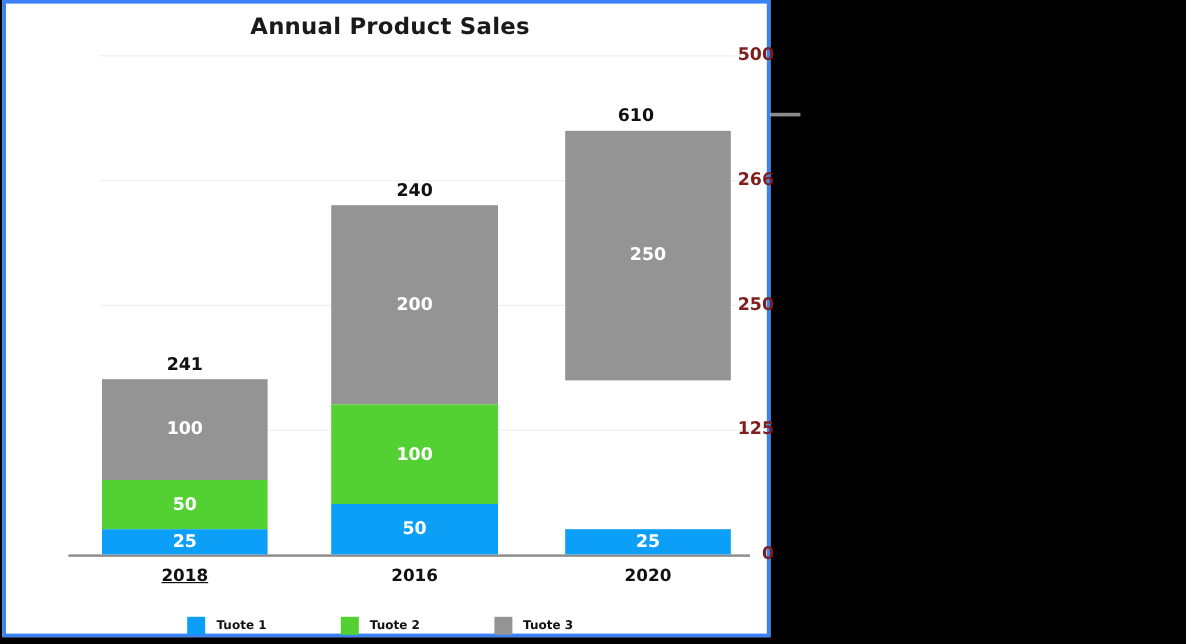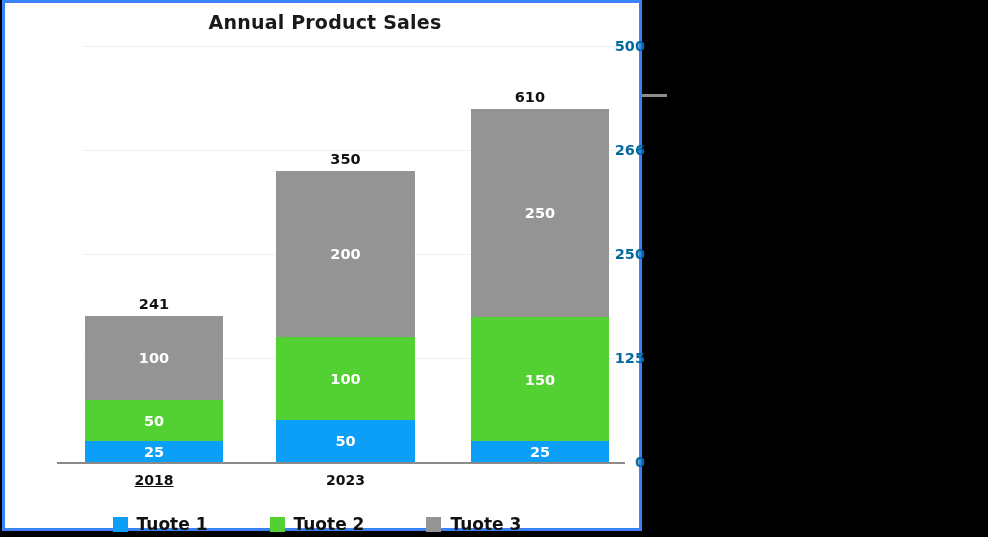--- a/index.html
+++ b/index.html
@@ -74,21 +74,21 @@
     background: #8a8a8a;
   }
 
   .ytick-label {
     position: absolute;
     right: 0;
     width: 52px;
     text-align: right;
     font-size: 14.5px;
     font-weight: bold;
-    color: #0369a1;
+    color: #7f1d1d;
     white-space: nowrap;
   }
 
   .xtick-label {
     position: absolute;
     text-align: center;
     font-size: 14px;
     font-weight: bold;
     color: #111111;
     white-space: nowrap;
@@ -151,21 +151,21 @@
     margin: 0 62px 0 0;
   }
   .legend-item:last-child { margin-right: 16px; }
   .legend-swatch {
     width: 15px;
     height: 15px;
     margin-right: 9px;
     flex: none;
   }
   .legend-label {
-    font-size: 17px;
+    font-size: 10px;
     font-weight: bold;
     color: #111111;
     white-space: nowrap;
   }
 </style>
 </head>
 <body>
 
 <div id="screen">
 
@@ -214,38 +214,36 @@
         </div>
 
         <div class="bar-segment" style="bottom:42px; height:83px; background:#53d133;">
           <div class="segment-value" style="top:35px;">100</div>
         </div>
 
         <div class="bar-segment" style="bottom:0px; height:42px; background:#0c9ff7;">
           <div class="segment-value" style="top:14px;">50</div>
         </div>
       </div>
-      <div class="bar-total" style="left:271px; width:139px; top:148px;">350</div>
-      <div class="xtick-label" style="left:271px; width:139px; top:469px;">2023</div>
+      <div class="bar-total" style="left:271px; width:139px; top:148px;">240</div>
+      <div class="xtick-label" style="left:271px; width:139px; top:469px;">2016</div>
 
       <div class="bar-group" style="left:466px; width:138px; height:353px; bottom:72px;">
 
         <div class="bar-segment" style="bottom:145px; height:208px; background:#949494;">
           <div class="segment-value" style="top:97px;">250</div>
         </div>
 
-        <div class="bar-segment" style="bottom:21px; height:124px; background:#53d133;">
-          <div class="segment-value" style="top:56px;">150</div>
-        </div>
 
         <div class="bar-segment" style="bottom:0px; height:21px; background:#0c9ff7;">
           <div class="segment-value" style="top:4px;">25</div>
         </div>
       </div>
       <div class="bar-total" style="left:456px; width:84px; top:86px; text-align:right;">610</div>
+      <div class="xtick-label" style="left:466px; width:138px; top:469px;">2020</div>
 
     </div>
 
     <div id="legend">
 
       <div class="legend-item">
         <span class="legend-swatch" style="background:#0c9ff7;"></span>
         <span class="legend-label">Tuote 1</span>
       </div>
 

